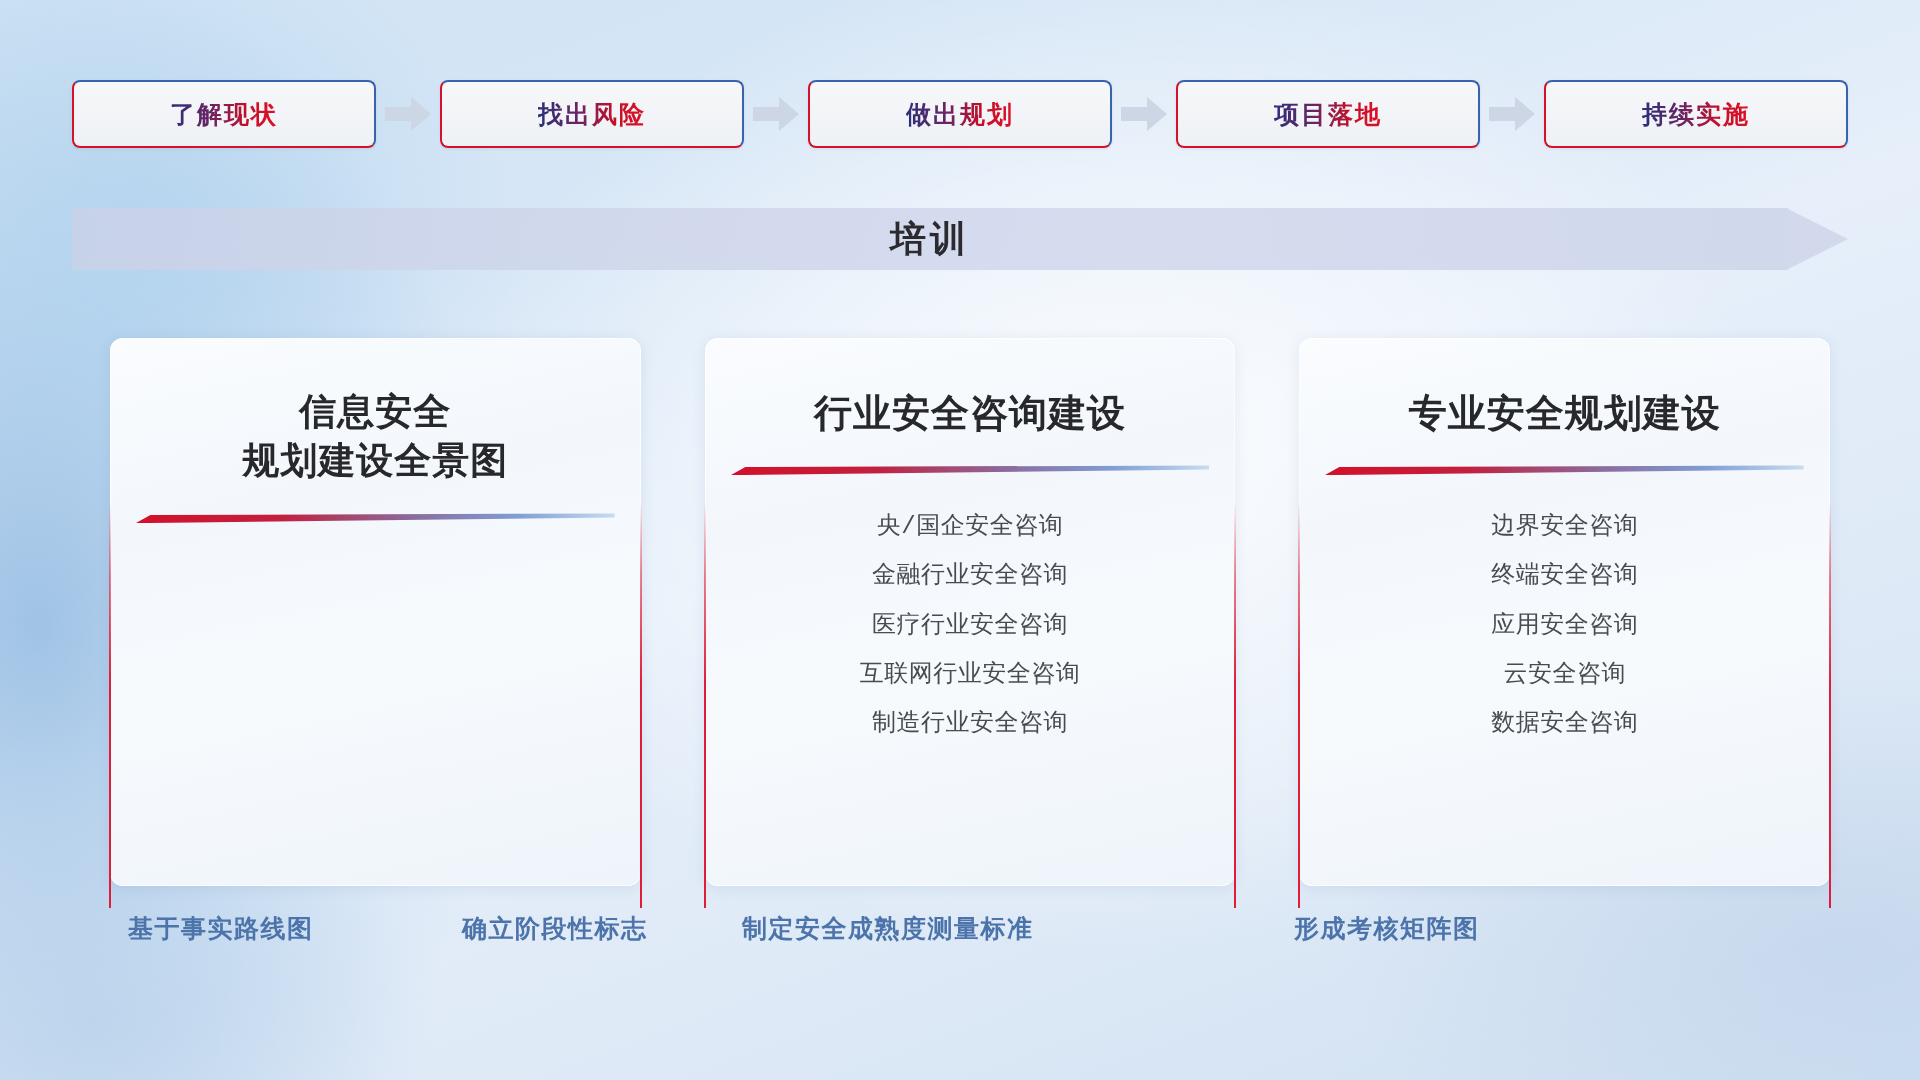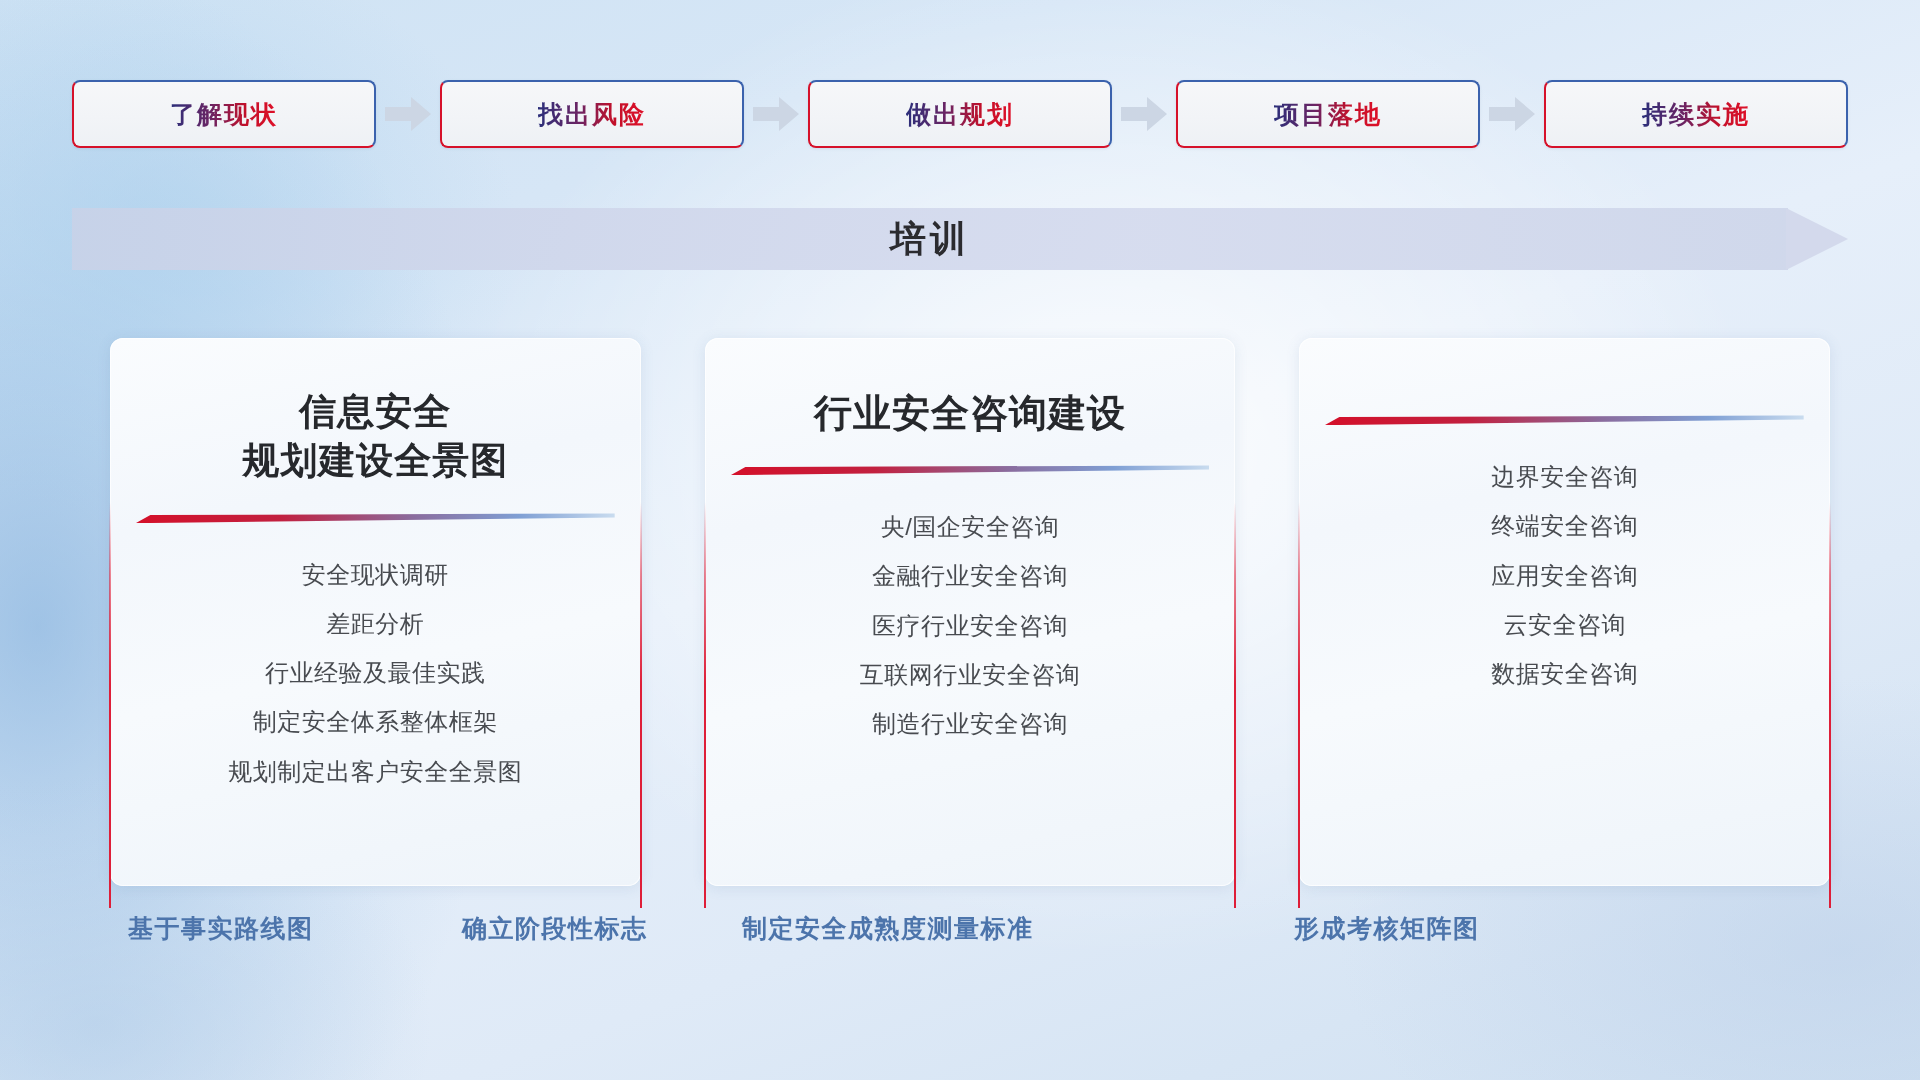--- a/index.html
+++ b/index.html
@@ -168,20 +168,21 @@
     position: relative;
   }
   .divider svg { display: block; width: 100%; height: 12px; }
 
   .item-list {
     width: 100%;
     display: flex;
     flex-direction: column;
     align-items: center;
     gap: 8px;
+    font-family: Liberation Mono, monospace;
   }
   .item {
     font-size: 24px;
     color: #484b50;
     letter-spacing: 0.5px;
     line-height: 1.72;
     white-space: nowrap;
   }
 
   
@@ -275,27 +276,20 @@
               <stop offset="0" stop-color="#d4102a"></stop>
               <stop offset="0.30" stop-color="#c2203f"></stop>
               <stop offset="0.58" stop-color="#8a6c9e"></stop>
               <stop offset="0.80" stop-color="#7f9fd4"></stop>
               <stop offset="1" stop-color="#c9dcef"></stop>
             </linearGradient>
           </defs>
           <path d="M0 11 L12 3 L400 1.5 L400 5.5 L12 11 Z" fill="url(#dg1)"></path>
         </svg>
       </div>
-      <div class="item-list">
-        <div class="item">安全现状调研</div>
-        <div class="item">差距分析</div>
-        <div class="item">行业经验及最佳实践</div>
-        <div class="item">制定安全体系整体框架</div>
-        <div class="item">规划制定出客户安全全景图</div>
-      </div>
     </div>
 
     <div class="card two">
       <span class="edge l"></span>
       <span class="edge r"></span>
       <div class="card-title">行业安全咨询建设</div>
       <div class="divider">
         <svg viewBox="0 0 400 12" preserveAspectRatio="none" aria-hidden="true">
           <defs>
             <linearGradient id="dg2" x1="0" y1="0" x2="1" y2="0">
@@ -314,20 +308,21 @@
         <div class="item">金融行业安全咨询</div>
         <div class="item">医疗行业安全咨询</div>
         <div class="item">互联网行业安全咨询</div>
         <div class="item">制造行业安全咨询</div>
       </div>
     </div>
 
     <div class="card three">
       <span class="edge l"></span>
       <span class="edge r"></span>
+      <div class="card-title">专业安全规划建设</div>
       <div class="divider">
         <svg viewBox="0 0 400 12" preserveAspectRatio="none" aria-hidden="true">
           <defs>
             <linearGradient id="dg3" x1="0" y1="0" x2="1" y2="0">
               <stop offset="0" stop-color="#d4102a"></stop>
               <stop offset="0.30" stop-color="#c2203f"></stop>
               <stop offset="0.58" stop-color="#8a6c9e"></stop>
               <stop offset="0.80" stop-color="#7f9fd4"></stop>
               <stop offset="1" stop-color="#c9dcef"></stop>
             </linearGradient>

